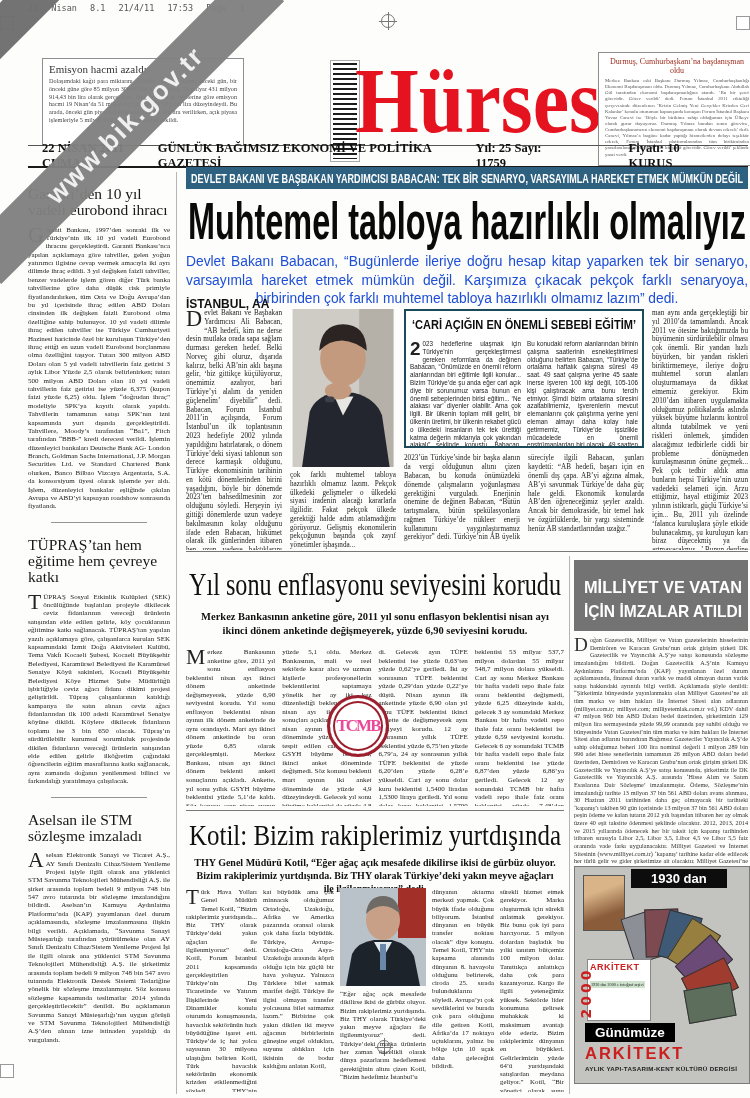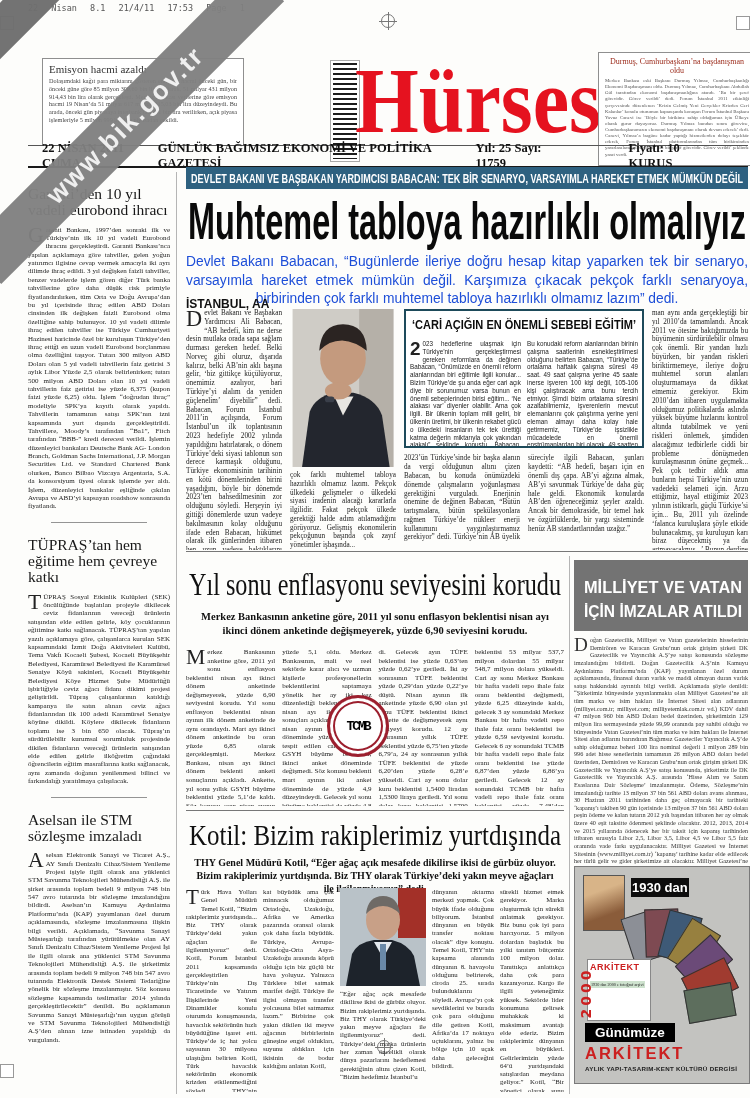--- a/index.html
+++ b/index.html
@@ -60,31 +60,31 @@
 
   
   .hrule{height:1px;background:#777;}
 
   
   .secdeck{font-weight:bold;font-size:10.5px;line-height:1.3;text-align:center;color:#111;}
   .colsrow{display:flex;gap:7px;overflow:hidden;}
   .colsrow>div{flex:1;font-size:7px;line-height:1.22;text-align:justify;color:#222;}
   .tcmb{width:56px;height:56px;border-radius:50%;border:3px solid #9c1f2e;background:#fff;
         box-shadow:inset 0 0 0 3px #fff, inset 0 0 0 5px #9c1f2e;display:flex;align-items:center;justify-content:center;z-index:5;}
-  .tcmb span{font-family:Liberation Mono, monospace;font-weight:bold;font-size:13px;letter-spacing:-2px;color:#000000;}
+  .tcmb span{font-family:Liberation Serif, serif;font-weight:bold;font-size:17px;letter-spacing:-2px;color:#ec4899;}
 
   
   .milliyet{left:574px;top:560px;width:174px;}
   .milliyet .hdr{background:#737373;padding:17px 2px 6px;text-align:right;}
   .milliyet .body{margin-top:5px;height:246px;overflow:hidden;font-size:6.2px;line-height:1.23;text-align:justify;color:#333;}
 
   .ad{left:574px;top:866px;width:174px;height:216px;background:#c3c3c0;border:1px solid #7a7a7a;overflow:hidden;}
   .ad .cover-sm{left:8px;top:8px;width:40px;height:54px;background:linear-gradient(160deg,#d8b488 30%,#8a5c3a 70%);border:1px solid #555;}
-  .ad .lbl1930{left:56px;top:11px;background:#0d0d0d;color:#fff;font-family:"Liberation Sans",sans-serif;
-               font-weight:bold;font-size:13px;padding:2px 1px;}
+  .ad .lbl1930{left:56px;top:2px;background:#0d0d0d;color:#fff;font-family:"Liberation Sans",sans-serif;
+               font-weight:bold;font-size:13px;padding:2px 20px;}
   .fan{border:1px solid #333;width:32px;height:46px;}
   .arkcover{left:12px;top:92px;width:58px;height:56px;background:#fff;border:1px solid #888;padding:2px;overflow:hidden;}
   .arkcover .t{color:#cc2020;font-family:"Liberation Sans",sans-serif;font-weight:bold;font-size:9px;letter-spacing:.5px;}
   .arkcover .s{font-size:4.2px;color:#222;background:#cfe3cf;display:inline-block;padding:1px;margin-top:1px;}
   .year2000{left:-14px;top:118px;transform:rotate(-90deg);color:#cc2020;font-family:"DejaVu Sans",sans-serif;
             font-weight:bold;font-size:14px;letter-spacing:3px;}
   .gunumuze{left:10px;top:156px;background:#000;color:#fff;font-family:"Liberation Sans",sans-serif;
             font-weight:bold;font-size:13.5px;padding:2px 10px;}
   .brand{left:10px;top:177px;color:#cc2020;font-family:"Liberation Sans",sans-serif;font-weight:bold;
          font-size:16.5px;letter-spacing:2px;}

